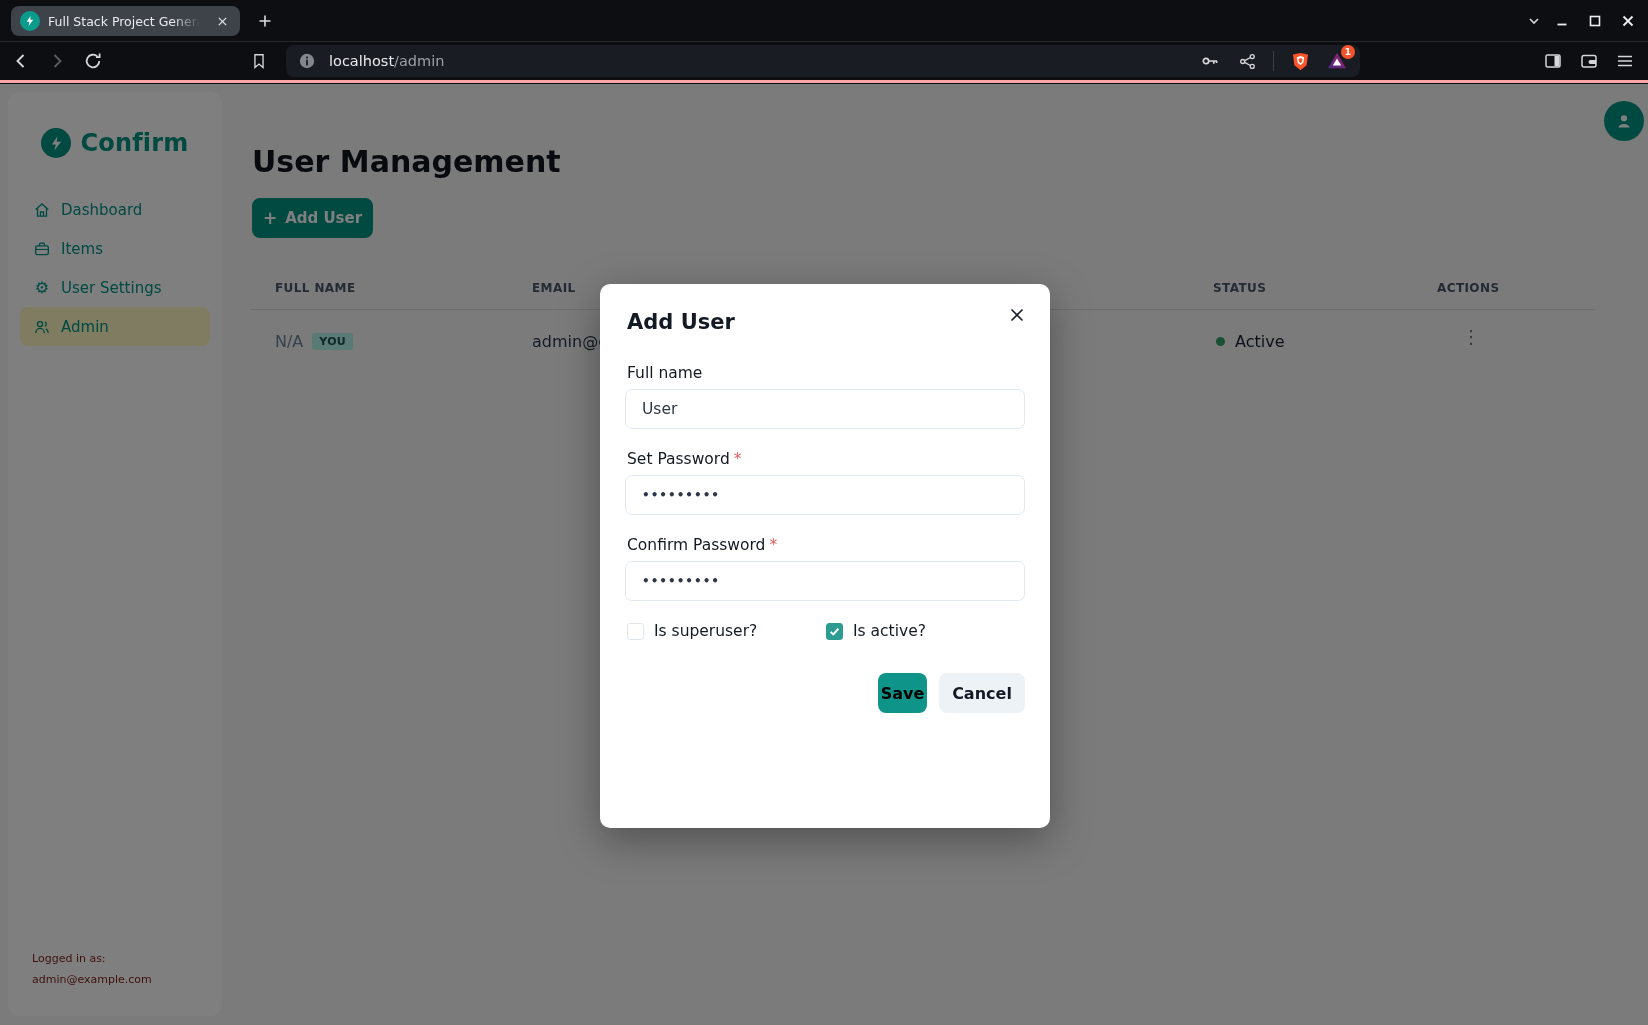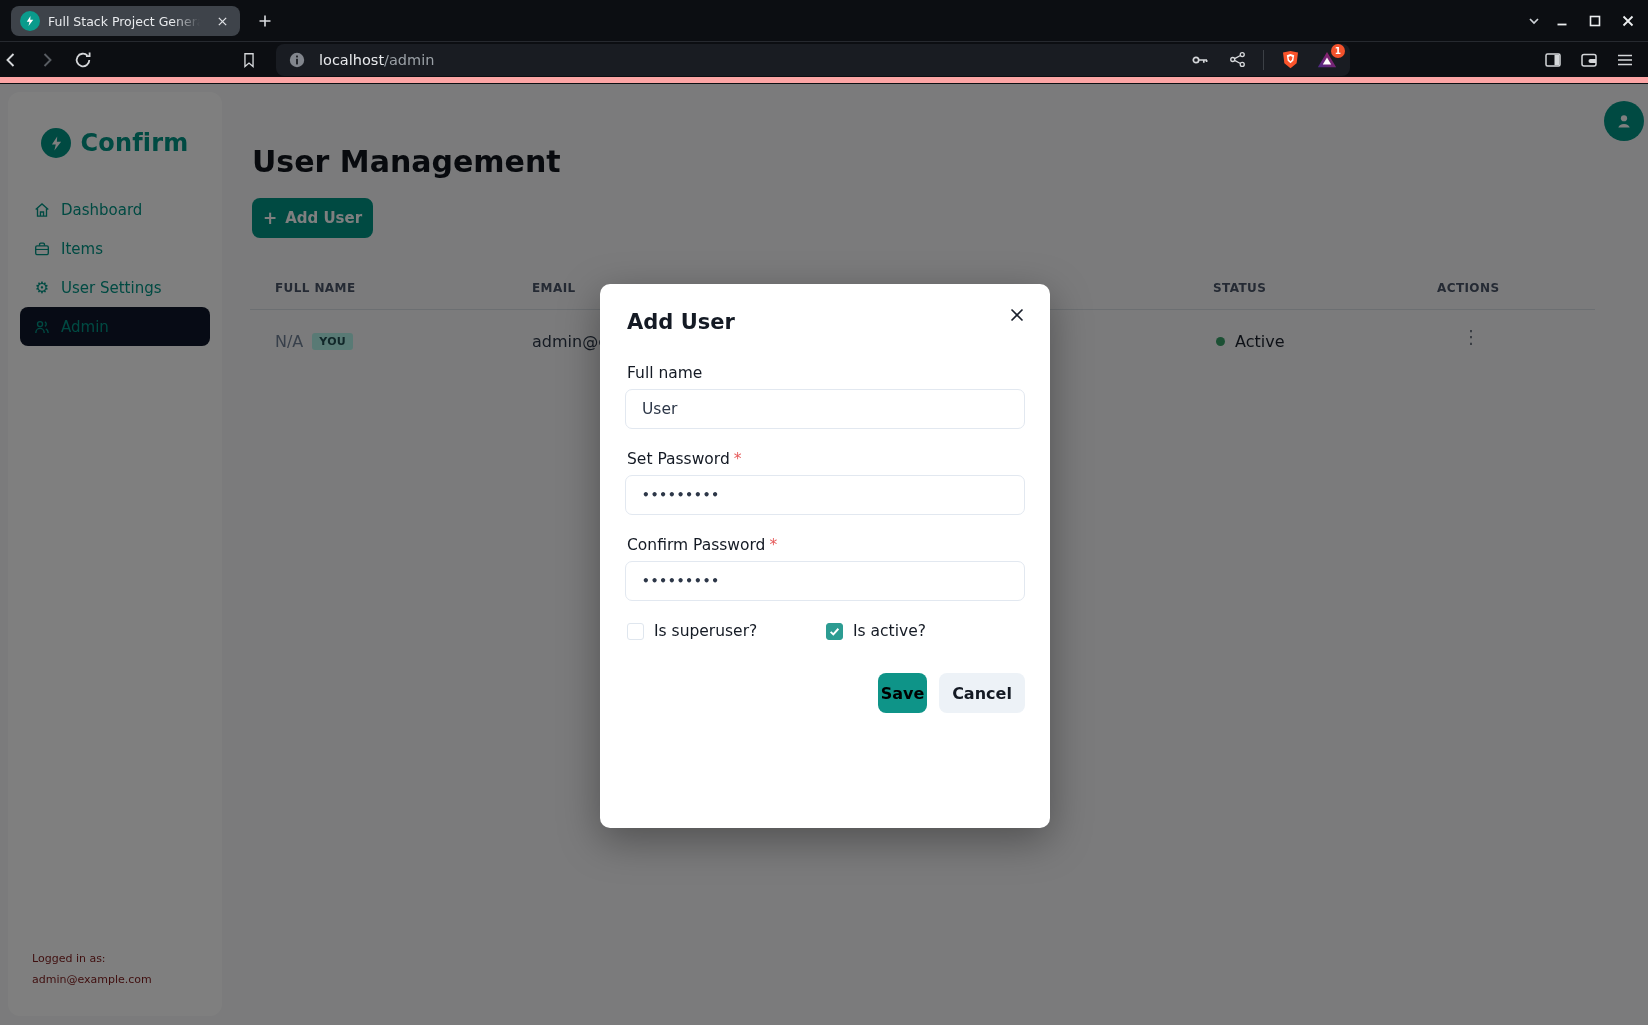--- a/index.html
+++ b/index.html
@@ -20,21 +20,21 @@
            align-items:center;justify-content:center;flex:none;}
   .tab-title{color:#e8eaed;font-size:12.5px;white-space:nowrap;overflow:hidden;width:152px;
              -webkit-mask-image:linear-gradient(90deg,#000 82%,transparent);
              mask-image:linear-gradient(90deg,#000 82%,transparent);}
   .tab-close{margin-left:auto;display:flex;align-items:center;justify-content:center;width:18px;height:18px;border-radius:4px;}
   .newtab{position:absolute;left:253px;top:9px;width:24px;height:24px;display:flex;align-items:center;justify-content:center;border-radius:50%;}
   .win-controls{position:absolute;right:6px;top:0;height:42px;display:flex;align-items:center;gap:17px;padding-right:6px;}
   .win-btn{width:16px;height:16px;display:flex;align-items:center;justify-content:center;}
   .tabsearch{position:absolute;right:106px;top:13px;width:16px;height:16px;}
 
-  .toolbar{height:41px;display:flex;align-items:center;border-bottom:6px solid #fca5a5;}
+  .toolbar{height:41px;display:flex;align-items:center;border-bottom:3px solid #fca5a5;padding-left:10px;}
   .nav-icons{display:flex;align-items:center;gap:14px;}
   .tb-icon{width:22px;height:22px;display:flex;align-items:center;justify-content:center;}
   .bookmark{margin-left:144px;}
   .urlbar{margin-left:16px;width:1074px;height:32px;background:#191c22;border-radius:8px;
           display:flex;align-items:center;padding:0 12px;}
   .url-info{width:18px;height:18px;flex:none;}
   .url-text{margin-left:13px;font-size:14.5px;white-space:nowrap;}
   .url-host{color:#e8eaed;}
   .url-path{color:#9aa0a6;}
   .urlbar .spacer{flex:1;}
@@ -49,21 +49,21 @@
 
   
   .page{position:relative;height:941px;background:#f6f7f8;overflow:hidden;}
   .sidebar{position:absolute;left:8px;top:8px;width:214px;height:924px;background:#ffffff;border-radius:12px;}
   .logo-row{display:flex;align-items:center;justify-content:center;gap:9px;padding-top:36px;}
   .logo-badge{width:30px;height:30px;border-radius:50%;background:#009485;display:flex;align-items:center;justify-content:center;}
   .logo-text{font-size:24px;color:#009485;font-weight:600;letter-spacing:.2px;}
   .nav{margin-top:32px;padding:0 12px;}
   .nav-item{display:flex;align-items:center;gap:10px;height:39px;padding:0 13px;border-radius:8px;
             color:#009485;font-size:15px;}
-  .nav-item.active{background:#0f172a;}
+  .nav-item.active{background:#fef9c3;}
   .nav-ic{width:18px;height:18px;display:flex;align-items:center;justify-content:center;color:#009485;}
   .gear-glyph{font-size:16px;line-height:1;}
   .sidebar-footer{position:absolute;left:24px;bottom:26px;font-size:11px;color:#7f1d1d;line-height:21px;}
 
   .page-title{position:absolute;left:252px;top:40px;font-size:30px;font-weight:bold;color:#10151d;}
   .add-user-btn{position:absolute;left:252px;top:114px;width:121px;height:40px;background:#009485;
     color:#fff;border-radius:8px;border:none;display:flex;align-items:center;justify-content:center;
     gap:8px;font-weight:bold;font-size:15px;font-family:inherit;}
   .btn-plus{font-size:17px;font-weight:bold;line-height:1;}
 

